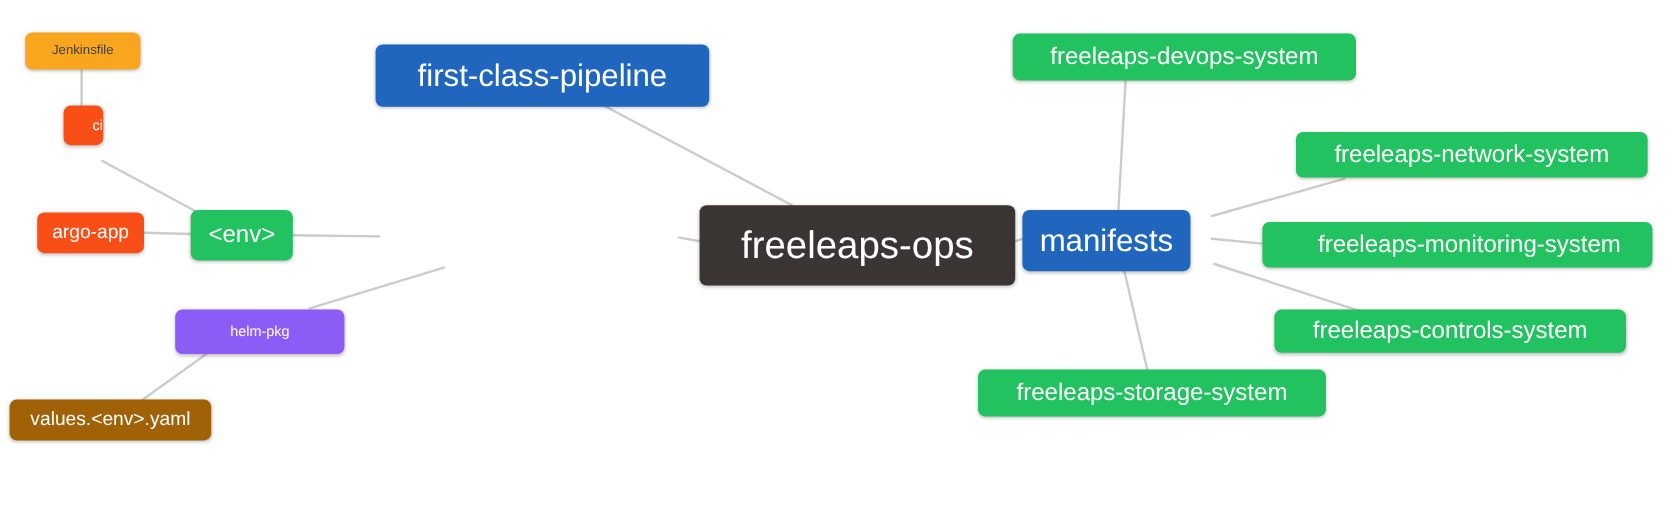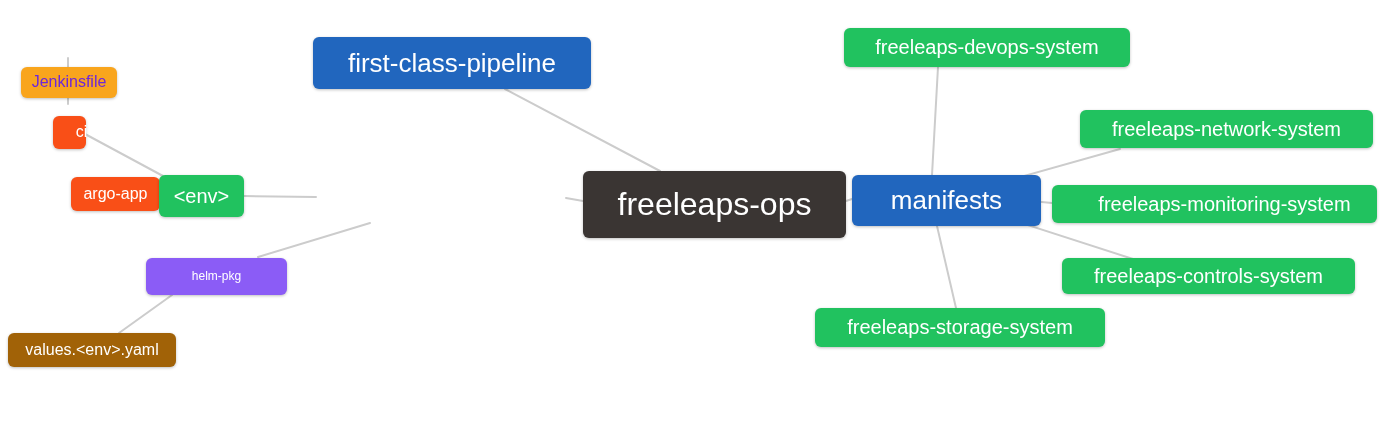--- a/index.html
+++ b/index.html
@@ -51,45 +51,45 @@
       <line x1="172" y1="295" x2="119" y2="333" stroke="#CCCCCC" stroke-width="2" stroke-linecap="round"></line>
       <line x1="505" y1="89" x2="660" y2="171" stroke="#CCCCCC" stroke-width="2" stroke-linecap="round"></line>
       <line x1="566" y1="198" x2="583" y2="201" stroke="#CCCCCC" stroke-width="2" stroke-linecap="round"></line>
       <line x1="846" y1="201" x2="852" y2="199" stroke="#CCCCCC" stroke-width="2" stroke-linecap="round"></line>
       <line x1="932" y1="175" x2="938" y2="67" stroke="#CCCCCC" stroke-width="2" stroke-linecap="round"></line>
       <line x1="1010" y1="180" x2="1120" y2="149" stroke="#CCCCCC" stroke-width="2" stroke-linecap="round"></line>
       <line x1="1010" y1="199" x2="1052" y2="203" stroke="#CCCCCC" stroke-width="2" stroke-linecap="round"></line>
       <line x1="1012" y1="220" x2="1133" y2="259" stroke="#CCCCCC" stroke-width="2" stroke-linecap="round"></line>
       <line x1="937" y1="226" x2="956" y2="308" stroke="#CCCCCC" stroke-width="2" stroke-linecap="round"></line>
     </svg>
-<div class="node" style="left: 21px; top: 27px; width: 96px; height: 31px; background: rgb(249, 165, 29); font-size: 16px; color: #6d28d9; margin-top: 40px;">
+<div class="node" style="left: 21px; top: 27px; width: 96px; height: 31px; background: rgb(249, 165, 29); font-size: 11px; color: #404040;">
       <span>Jenkinsfile</span>
     </div>
-    <div class="node" style="left: 53px; top: 116px; width: 33px; height: 33px; background: rgb(249, 79, 23); font-size: 16px; color: rgb(255, 255, 255); padding-left: 24px;">
+    <div class="node" style="left: 53px; top: 88px; width: 33px; height: 33px; background: rgb(249, 79, 23); font-size: 12px; color: rgb(255, 255, 255); padding-left: 24px;">
       <span>ci</span>
     </div>
-    <div class="node" style="left: 31px; top: 177px; width: 89px; height: 34px; background: rgb(249, 79, 23); font-size: 16px; color: rgb(255, 255, 255); margin-left: 40px;">
+    <div class="node" style="left: 31px; top: 177px; width: 89px; height: 34px; background: rgb(249, 79, 23); font-size: 16px; color: rgb(255, 255, 255);">
       <span>argo-app</span>
     </div>
     <div class="node" style="left: 159px; top: 175px; width: 85px; height: 42px; background: rgb(33, 194, 95); font-size: 20px; color: rgb(255, 255, 255);">
       <span>&lt;env&gt;</span>
     </div>
     <div class="node" style="left: 146px; top: 258px; width: 141px; height: 37px; background: #8b5cf6; font-size: 12px; color: rgb(255, 255, 255);">
       <span>helm-pkg</span>
     </div>
     <div class="node" style="left: 8px; top: 333px; width: 168px; height: 34px; background: #a16207; font-size: 16px; color: rgb(255, 255, 255);">
       <span>values.&lt;env&gt;.yaml</span>
     </div>
     <div class="node" style="left: 313px; top: 37px; width: 278px; height: 52px; background: rgb(33, 102, 190); font-size: 26px; color: rgb(255, 255, 255);">
       <span>first-class-pipeline</span>
     </div>
     <div class="node" style="left: 583px; top: 171px; width: 263px; height: 67px; background: rgb(58, 53, 51); font-size: 32px; color: rgb(255, 255, 255);">
       <span>freeleaps-ops</span>
     </div>
-    <div class="node" style="left: 852px; top: 175px; width: 189px; height: 51px; background: rgb(33, 102, 190); font-size: 26px; color: rgb(255, 255, 255);">
+    <div class="node" style="left: 852px; top: 175px; width: 140px; height: 51px; background: rgb(33, 102, 190); font-size: 26px; color: rgb(255, 255, 255);">
       <span>manifests</span>
     </div>
     <div class="node" style="left: 844px; top: 28px; width: 286px; height: 39px; background: rgb(33, 194, 95); font-size: 20px; color: rgb(255, 255, 255);">
       <span>freeleaps-devops-system</span>
     </div>
     <div class="node" style="left: 1055px; top: 110px; width: 293px; height: 38px; background: rgb(33, 194, 95); font-size: 20px; color: rgb(255, 255, 255); margin-left: 25px;">
       <span>freeleaps-network-system</span>
     </div>
     <div class="node" style="left: 1052px; top: 185px; width: 325px; height: 38px; background: rgb(33, 194, 95); font-size: 20px; color: rgb(255, 255, 255); padding-left: 20px;">
       <span>freeleaps-monitoring-system</span>

